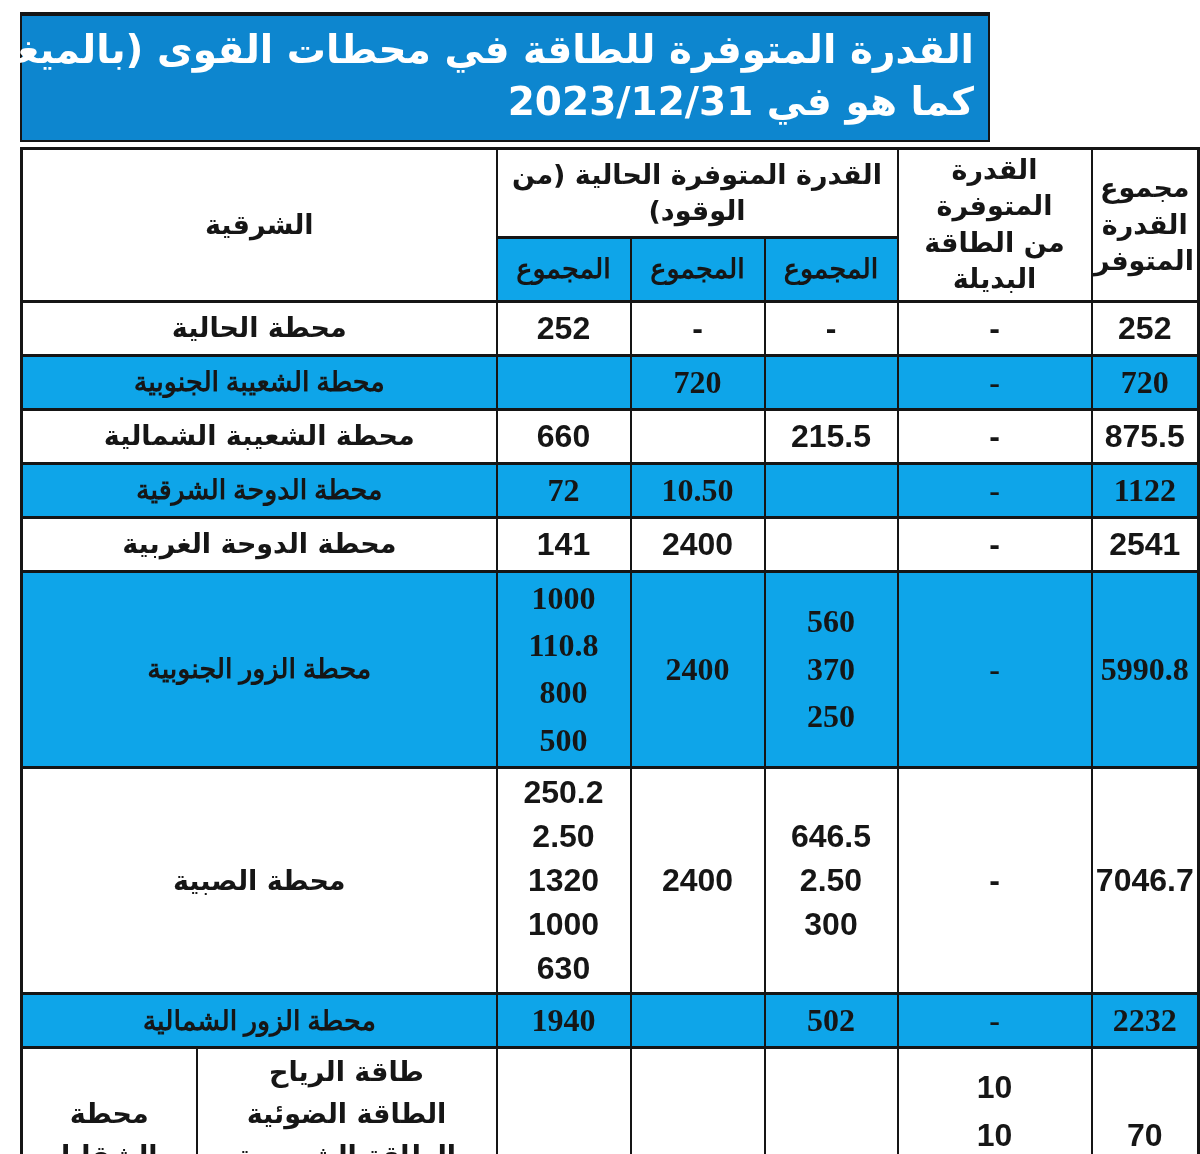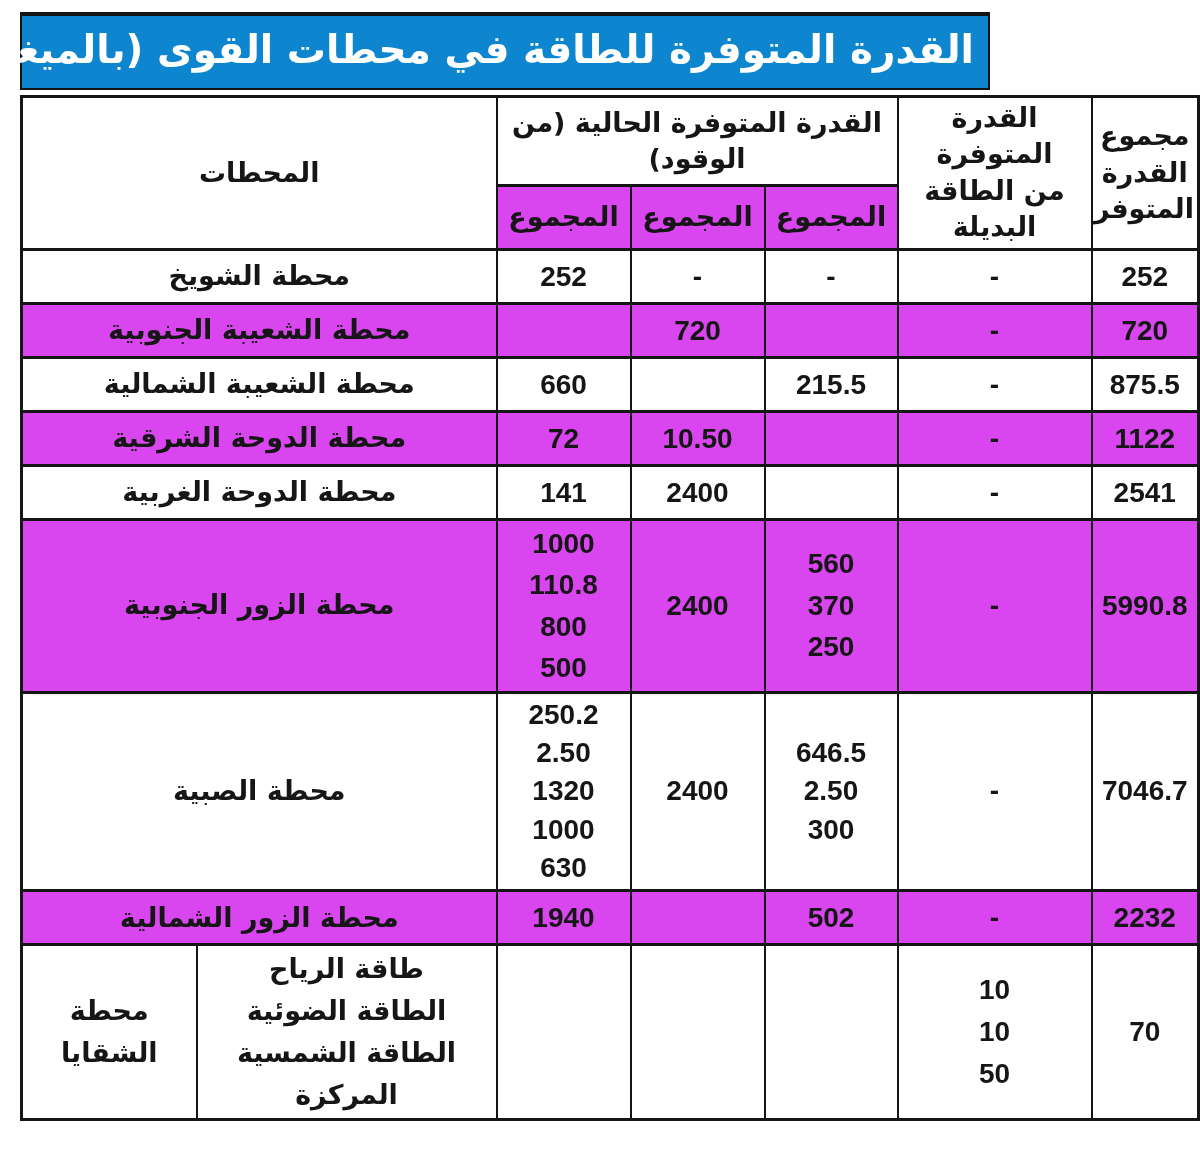--- a/index.html
+++ b/index.html
@@ -50,73 +50,74 @@
     border-width: 3px 2px;
     text-align: center;
     vertical-align: middle;
     white-space: pre-line;
     color: #161616;
     padding: 2px 3px;
     box-sizing: border-box;
     overflow: hidden;
   }
   .ar  { font-weight: bold; font-size: 27px; line-height: 1.35; direction: rtl; }
-  .num { font-family: "Liberation Sans", sans-serif; font-weight: bold; font-size: 28px; line-height: 1.4; }
-  tr.shade td, th.shade { background: #d946ef; }
+  .num { font-family: "Liberation Sans", sans-serif; font-weight: bold; font-size: 32px; line-height: 1.4; }
+  tr.shade td, th.shade { background: #0ea5e9; font-family: Liberation Serif, serif; }
   
   tr.hh1 { height: 60px; }
   tr.hh2 { height: 57px; }
   tr.r-s  { height: 54px; }
   tr.r-zj { height: 170px; }
   tr.r-zj .num { line-height: 1.48; }
   tr.r-sb { height: 194px; }
   tr.r-sb .num { line-height: 1.37; }
   tr.r-sq { height: 136px; }
   tr.r-sq .ar  { line-height: 1.55; }
   tr.r-sq .num { line-height: 1.5; }
 </style>
 </head>
 <body>
 
 <div class="page">
 
   <div class="banner">
     <div class="line1">القدرة المتوفرة للطاقة في محطات القوى (بالميغاواط)</div>
+    <div class="line2">كما هو في 2023/12/31</div>
   </div>
 
   <table class="cap">
     <colgroup>
       <col style="width:175px">
       <col style="width:300px">
       <col style="width:134px">
       <col style="width:134px">
       <col style="width:133px">
       <col style="width:194px">
       <col style="width:107px">
     </colgroup>
     <thead>
       <tr class="hh1">
-        <th class="ar" colspan="2" rowspan="2">المحطات</th>
+        <th class="ar" colspan="2" rowspan="2">الشرقية</th>
         <th class="ar" colspan="3">القدرة المتوفرة الحالية (من الوقود)</th>
         <th class="ar" rowspan="2">القدرة المتوفرة
 من الطاقة
 البديلة</th>
         <th class="ar" rowspan="2">مجموع
 القدرة
 المتوفرة</th>
       </tr>
       <tr class="hh2">
         <th class="ar shade">المجموع</th>
         <th class="ar shade">المجموع</th>
         <th class="ar shade">المجموع</th>
       </tr>
     </thead>
     <tbody>
       <tr class="r-s">
-        <td class="ar" colspan="2">محطة الشويخ</td>
+        <td class="ar" colspan="2">محطة الحالية</td>
         <td class="num">252</td>
         <td class="num">-</td>
         <td class="num">-</td>
         <td class="num">-</td>
         <td class="num">252</td>
       </tr>
       <tr class="r-s shade">
         <td class="ar" colspan="2">محطة الشعيبة الجنوبية</td>
         <td class="num"></td>
         <td class="num">720</td>

